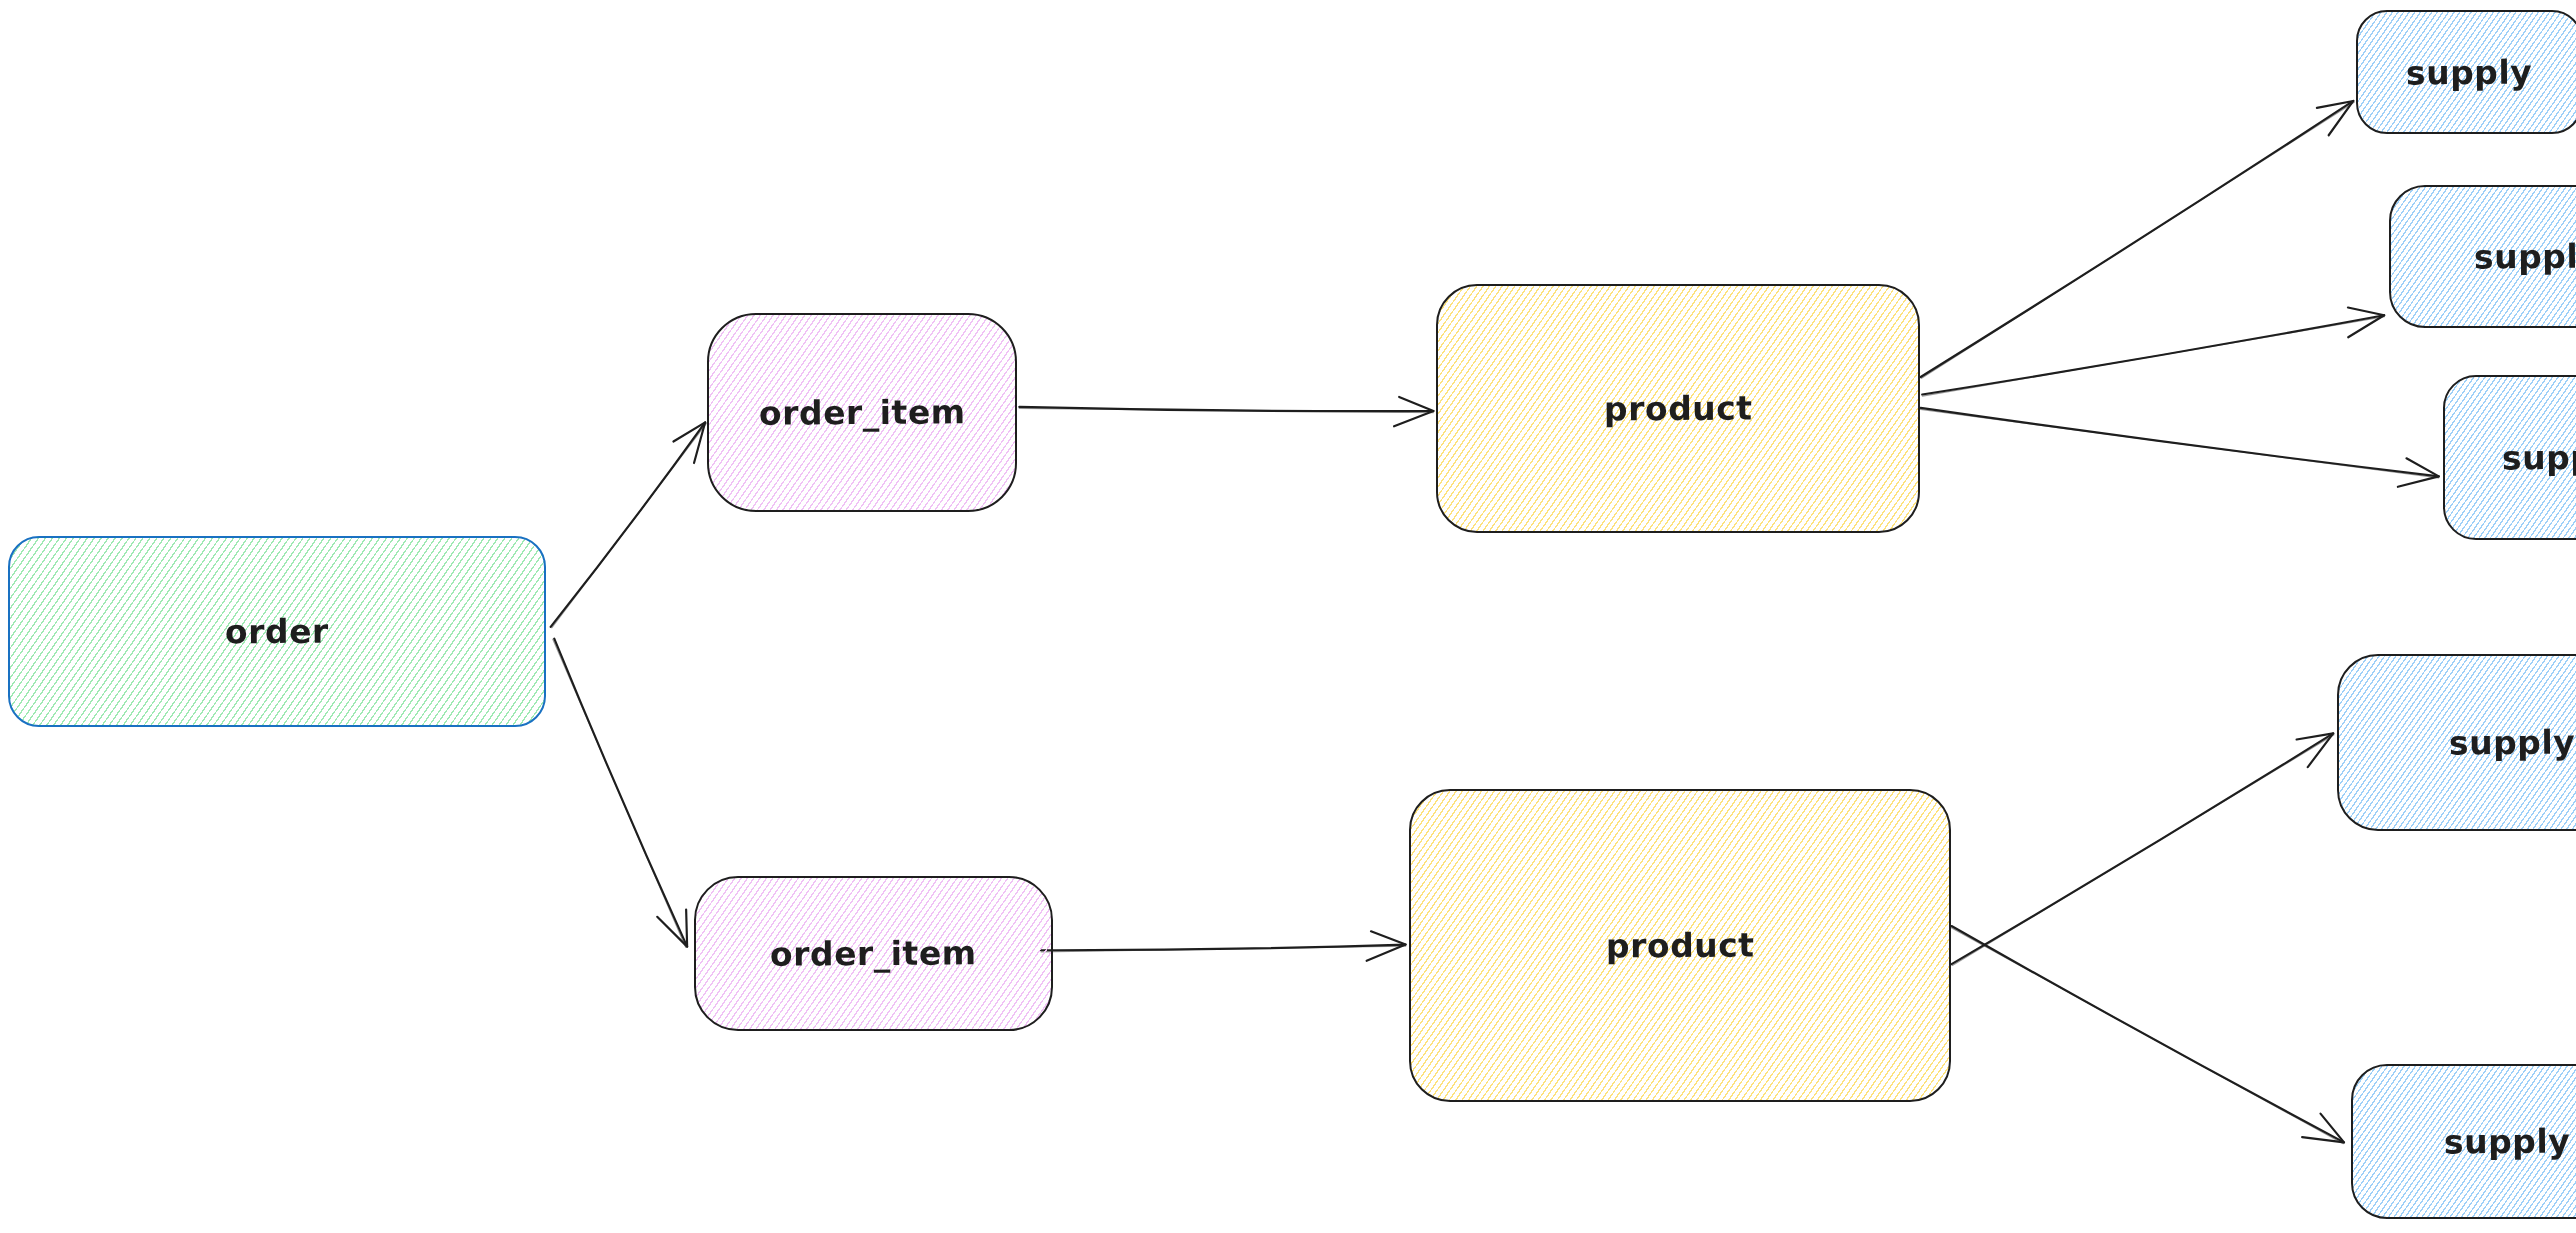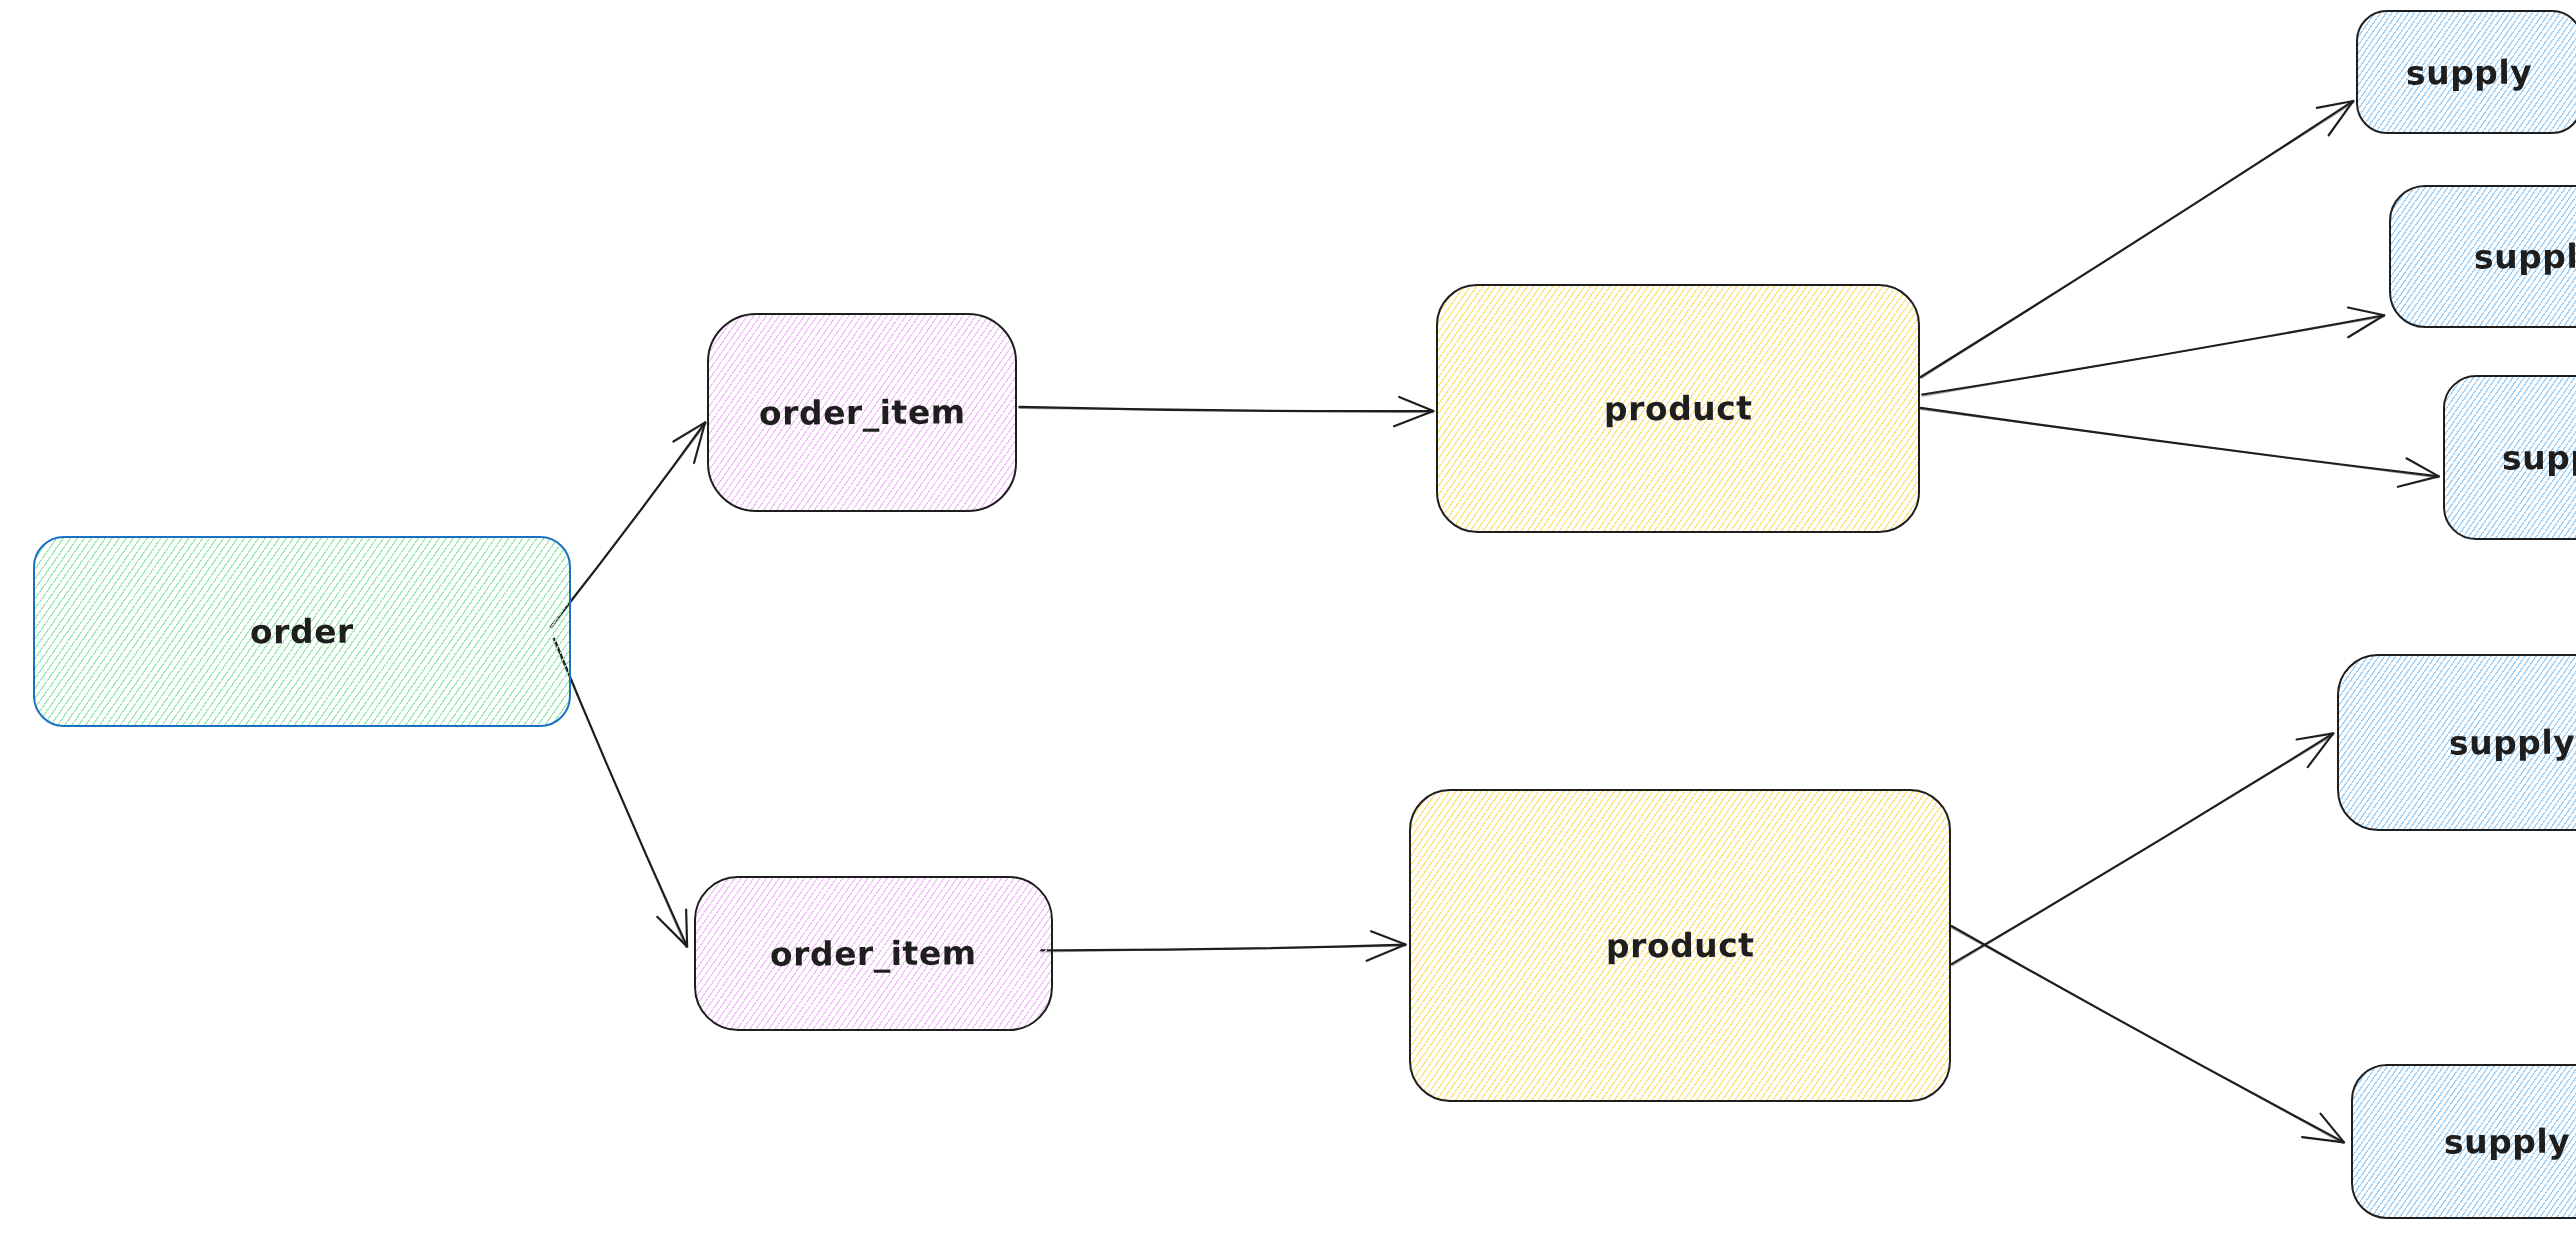--- a/index.html
+++ b/index.html
@@ -86,21 +86,21 @@
         <path d="M3789.5521400129296,1874.5672672981718 L4530.55214001293,1426.5672672981718" fill="none" stroke="#1e1e1e" stroke-width="2.4" stroke-linecap="round" stroke-linejoin="round" opacity="0.45"></path>
         <path d="M3788,1872 Q4161.604280025859,1653.1345345963437 4529,1424" fill="none" stroke="#1e1e1e" stroke-width="4.2" stroke-linecap="round" stroke-linejoin="round"></path>
         <path d="M4479.5701308297075,1489.4269671756822 L4529,1424 L4457.9635795502045,1435.7399731549922" fill="none" stroke="#1e1e1e" stroke-width="4.2" stroke-linecap="round" stroke-linejoin="round"></path>
       </g>
       <g>
         <path d="M3786.5518618853025,1800.627336293808 L4548.551861885303,2220.627336293808" fill="none" stroke="#1e1e1e" stroke-width="2.4" stroke-linecap="round" stroke-linejoin="round" opacity="0.45"></path>
         <path d="M3788,1798 Q4166.103723770605,2013.2546725876161 4550,2218" fill="none" stroke="#1e1e1e" stroke-width="4.2" stroke-linecap="round" stroke-linejoin="round"></path>
         <path d="M4468.62707118981,2207.878416287375 L4550,2218 L4504.333514418853,2162.335180817083" fill="none" stroke="#1e1e1e" stroke-width="4.2" stroke-linecap="round" stroke-linejoin="round"></path>
       </g>
     </svg>
-<div class="node" style="left: 7.7px; top: 536px; width: 538px; height: 191px; border-radius: 31px; border-width: 2.6px; border-color: rgb(25, 113, 194); background: repeating-linear-gradient(125deg, rgb(159, 233, 179) 0px, rgb(159, 233, 179) 1.3px, transparent 1.3px, transparent 5.7px); margin-left: 25px;">
+<div class="node" style="left: 7.7px; top: 536px; width: 538px; height: 191px; border-radius: 31px; border-width: 2.6px; border-color: rgb(25, 113, 194); background: repeating-linear-gradient(125deg, rgb(159, 233, 179) 0px, rgb(159, 233, 179) 1.3px, transparent 1.3px, transparent 5.7px);">
     <span class="label">order</span>
   </div>
     <div class="node" style="left: 707px; top: 313px; width: 310px; height: 199px; border-radius: 49px; border-width: 2.1px; border-color: rgb(30, 30, 30); background: repeating-linear-gradient(125deg, rgb(240, 194, 245) 0px, rgb(240, 194, 245) 1.3px, transparent 1.3px, transparent 5.2px);">
     <span class="label">order_item</span>
   </div>
     <div class="node" style="left: 694px; top: 876px; width: 359px; height: 155px; border-radius: 44px; border-width: 2.1px; border-color: rgb(30, 30, 30); background: repeating-linear-gradient(125deg, rgb(240, 194, 245) 0px, rgb(240, 194, 245) 1.3px, transparent 1.3px, transparent 5.2px);">
     <span class="label">order_item</span>
   </div>
     <div class="node" style="left: 1436px; top: 284px; width: 484px; height: 249px; border-radius: 41px; border-width: 2.1px; border-color: rgb(30, 30, 30); background: repeating-linear-gradient(125deg, rgb(253, 226, 126) 0px, rgb(253, 226, 126) 1.3px, transparent 1.3px, transparent 5.2px);">
     <span class="label">product</span>

